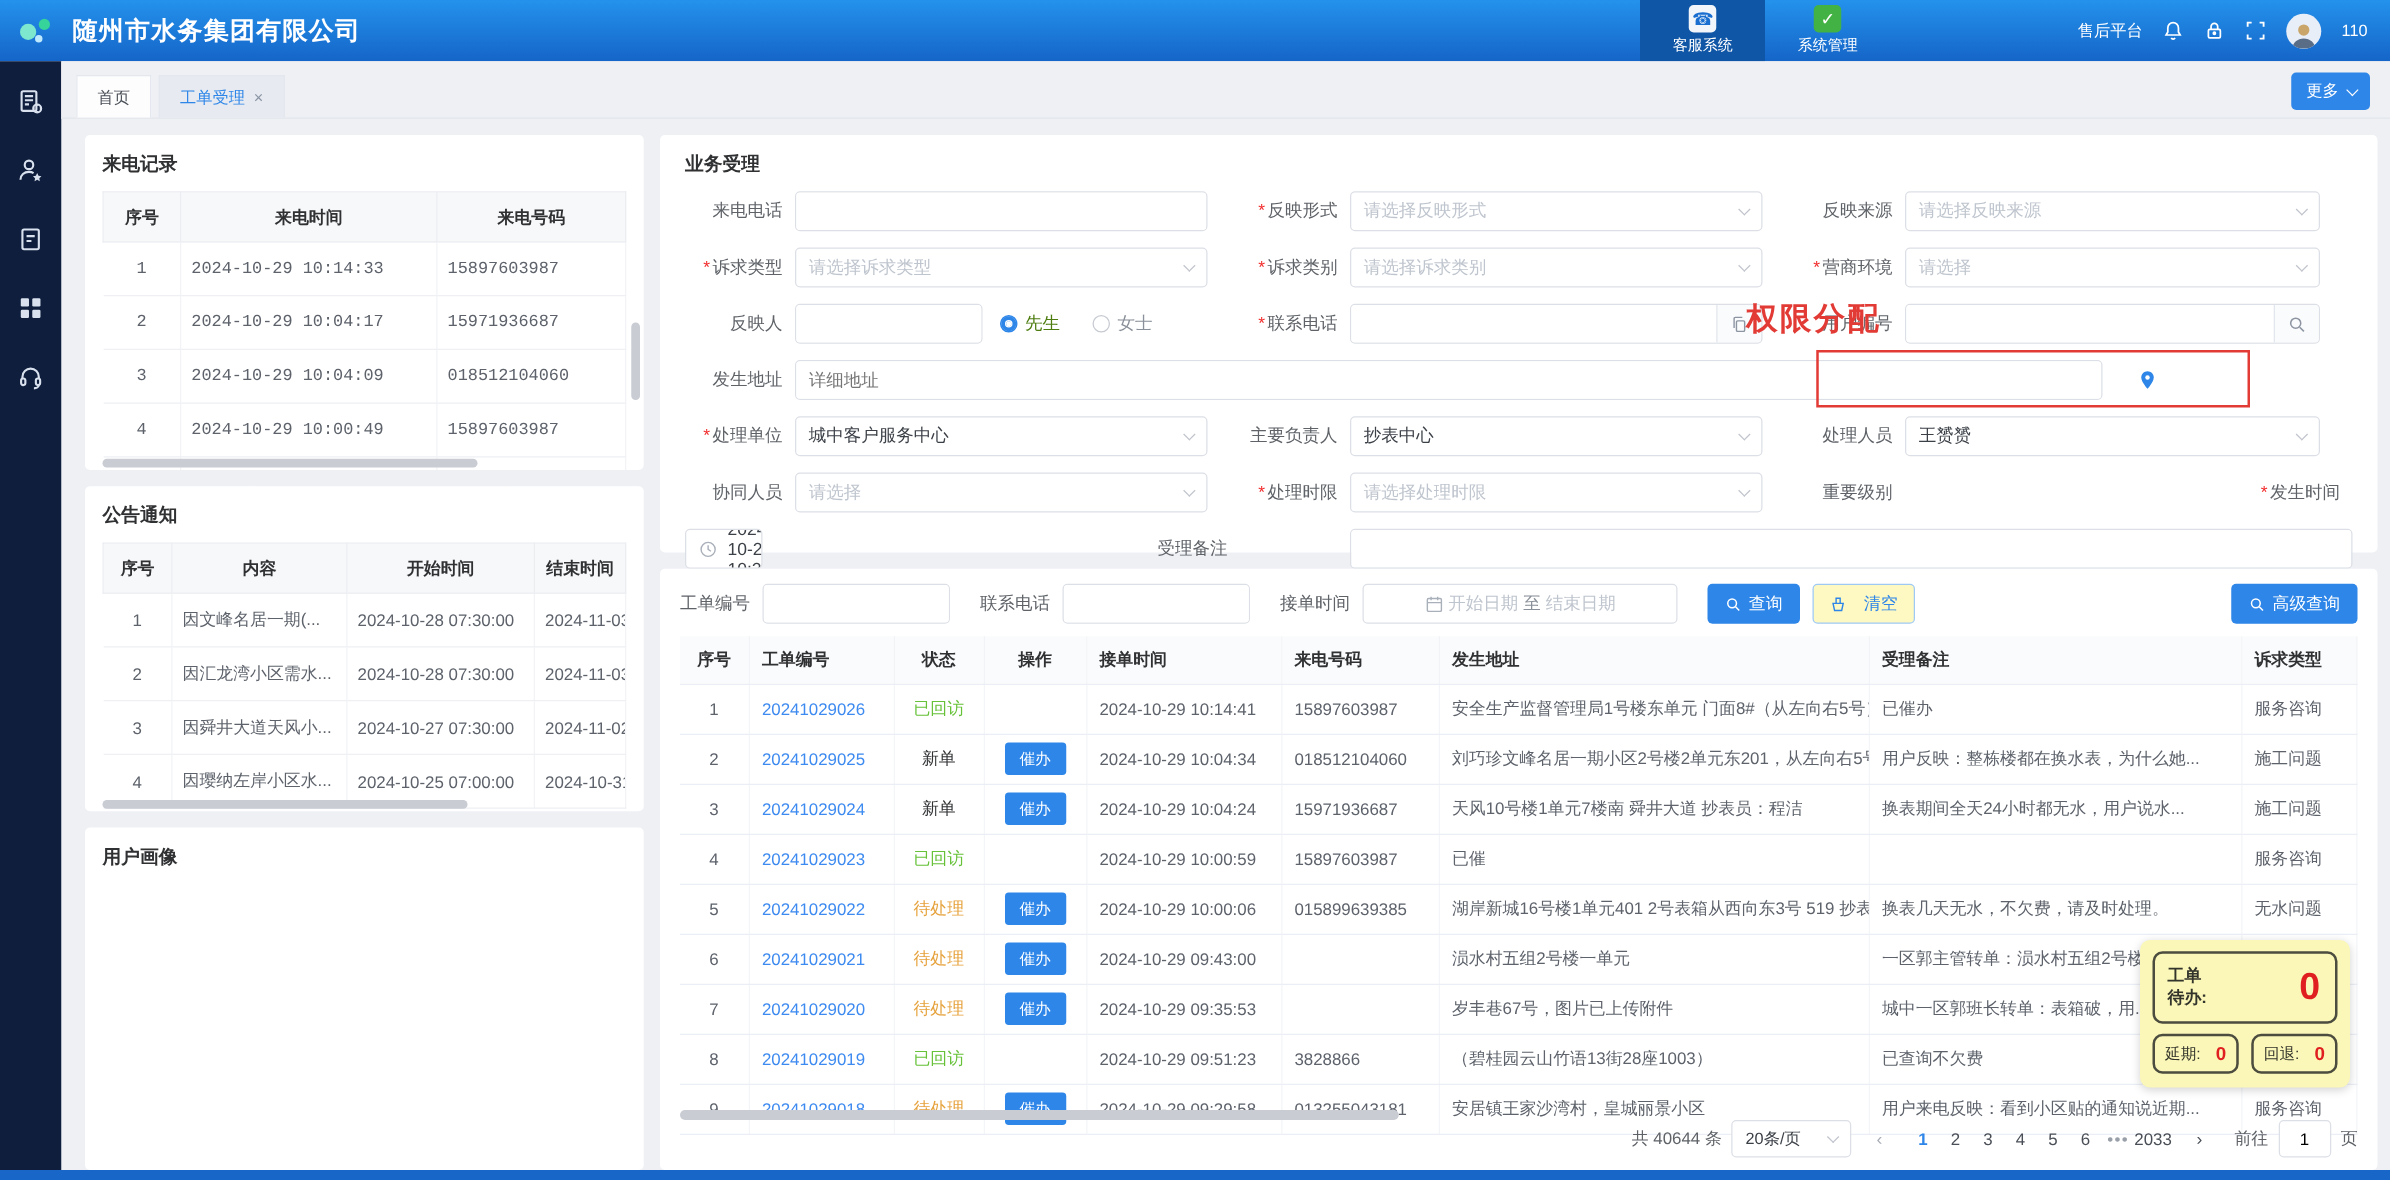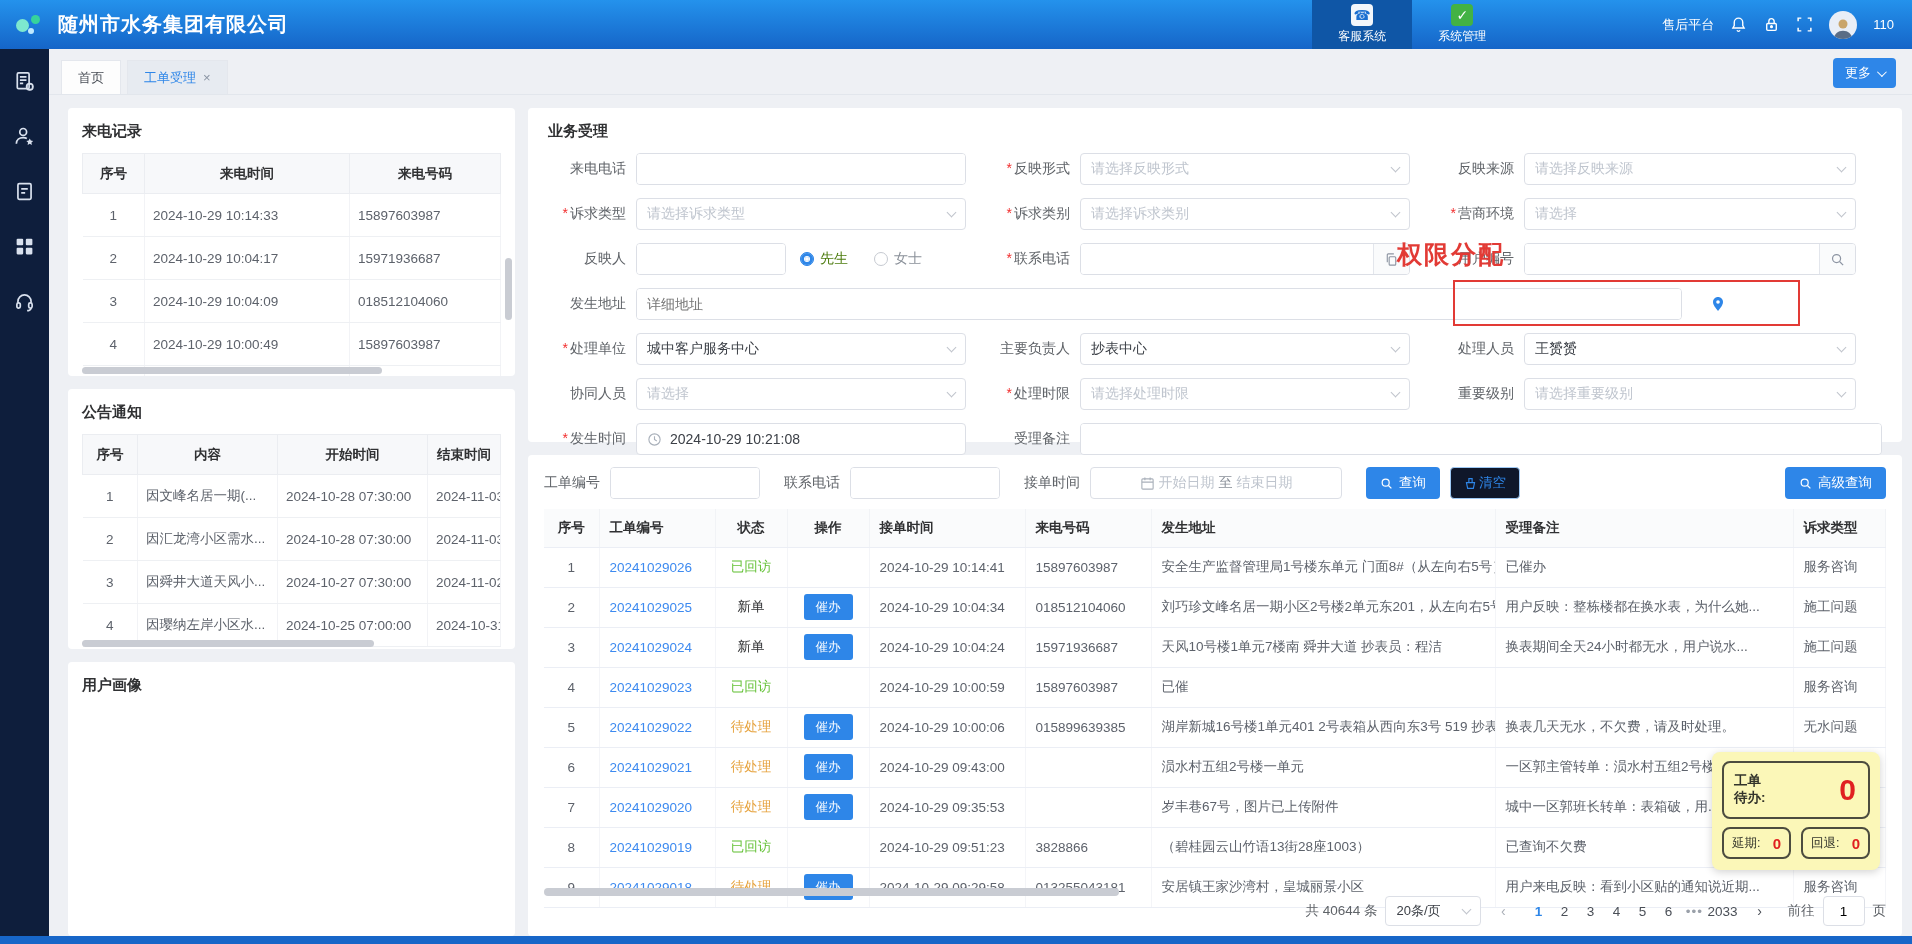--- a/index.html
+++ b/index.html
@@ -38,21 +38,21 @@
   .tab .x { font-size:13px; color:#8a94a3; }
   .more-btn { margin-left:auto; margin-bottom:6px; background:#2e86e8; color:#fff; border:none; border-radius:4px; height:30px; padding:0 12px; font-size:13px; display:flex; align-items:center; gap:6px; cursor:pointer; }
   .caret { display:inline-block; width:7px; height:7px; border:solid currentColor; border-width:0 1px 1px 0; transform:rotate(45deg) translateY(-2px); }
 
   
   .content { flex:1; display:flex; gap:13px; padding:13px 10px 8px 19px; min-height:0; }
   .panel { background:#fff; border-radius:4px; position:relative; }
   .p-title { font-size:15px; font-weight:bold; color:#303133; }
 
   .left-col { flex:0 0 447px; display:flex; flex-direction:column; gap:13px; min-height:0; }
-  .panel.calls { height:268px; padding:14px 14px 8px; overflow:hidden; }
+  .panel.calls { height:268px; padding:14px 14px 8px; overflow:hidden;font-family:Liberation Mono, monospace; }
   .panel.notices { height:260px; padding:14px 14px 8px; overflow:hidden; }
   .panel.profile { flex:1; padding:14px; }
 
   table.mini { width:100%; border-collapse:collapse; margin-top:12px; font-size:13.5px; table-layout:fixed; }
   table.mini th { background:#f7f8fa; font-weight:bold; color:#303133; height:40px; border:1px solid #ebedf1; border-left:none; }
   table.mini th:first-child { border-left:1px solid #ebedf1; }
   table.mini td { height:43px; border-bottom:1px solid #eef0f3; border-right:1px solid #f2f3f6; padding:0 8px; color:#5d6etc;}
   table.mini td { color:#5d626b; white-space:nowrap; overflow:hidden; }
   table.mini td:first-child { text-align:center; }
   .hthumb { position:absolute; height:7px; background:#c9ccd3; border-radius:4px; }
@@ -84,21 +84,21 @@
   .btn-blue { background:#2e86e8; color:#fff; border:none; border-radius:4px; height:32px; padding:0 14px; font-size:13.5px; display:flex; align-items:center; gap:6px; cursor:pointer; }
   .perm-text { position:absolute; left:869px; top:130px; color:#e23a35; font-size:25px; font-weight:600; letter-spacing:2px; }
   .perm-box { position:absolute; left:925px; top:172px; width:347px; height:46px; border:2px solid #e23a35; pointer-events:none; }
 
   
   .panel.ordersp { flex:1; padding:12px 16px; min-height:0; }
   .filter-row { display:flex; align-items:center; gap:10px; font-size:14px; color:#5f6368; }
   .f-ipt { width:150px; }
   .date-range { width:252px; gap:4px; color:#bfc5ce; justify-content:center; }
   .date-range .to { color:#8a9099; }
-  .btn-outline { background:#0f172a; color:#2e86e8; border:1px solid #9ec9f5; border-radius:4px; height:32px; padding:0 13px; font-size:13.5px; display:flex; align-items:center; gap:2px; cursor:pointer; }
+  .btn-outline { background:#fef9c3; color:#2e86e8; border:1px solid #9ec9f5; border-radius:4px; height:32px; padding:0 13px; font-size:13.5px; display:flex; align-items:center; gap:14px; cursor:pointer; }
   .adv { margin-left:auto; }
   table.orders { width:100%; border-collapse:collapse; table-layout:fixed; font-size:13.5px; margin-top:10px; }
   table.orders th { height:38px; background:#fafbfc; font-weight:bold; color:#303133; border-bottom:1px solid #ebeef5; border-right:1px solid #f1f3f6; padding:0 10px; text-align:left; white-space:nowrap; overflow:hidden; }
   table.orders td { height:40px; border-bottom:1px solid #ebeef5; border-right:1px solid #f4f5f8; padding:0 10px; color:#5d626b; white-space:nowrap; overflow:hidden; }
   table.orders th.c, table.orders td.c { text-align:center; }
   .link { color:#3d8af0; text-decoration:none; cursor:pointer; }
   .cuiban { background:#2e86e8; color:#fff; border:none; border-radius:3px; height:26px; padding:0 12px; font-size:12.5px; cursor:pointer; }
   .status { font-size:13.5px; }
 
   .pagebar { position:absolute; right:16px; bottom:10px; display:flex; align-items:center; gap:8px; font-size:13.5px; color:#5f6368; }
@@ -465,26 +465,20 @@
                   </div>
                 </div>
               <span class="f-label"><span class="star">*</span><span>处理时限</span></span>
               <div class="field">
                   <div class="sel">
                     <span class="ph">请选择处理时限</span>
                     <span class="caret"></span>
                   </div>
                 </div>
               <span class="f-label">重要级别</span>
-              <div class="field">
-                  <div class="sel">
-                    <span class="ph">请选择重要级别</span>
-                    <span class="caret"></span>
-                  </div>
-                </div>
 
               <span class="f-label"><span class="star">*</span><span>发生时间</span></span>
               <div class="field">
                   <div class="wrapb" style="gap:8px; padding:0 10px;">
                     <span style="color:#a9b0ba;">
                       <svg viewBox="0 0 16 16" width="15" height="15" fill="none" stroke="currentColor" stroke-width="1.2">
                         <circle cx="8" cy="8" r="6"></circle>
                         <path d="M8 4.5V8l2.4 1.6"></path>
                       </svg>
                     </span>

